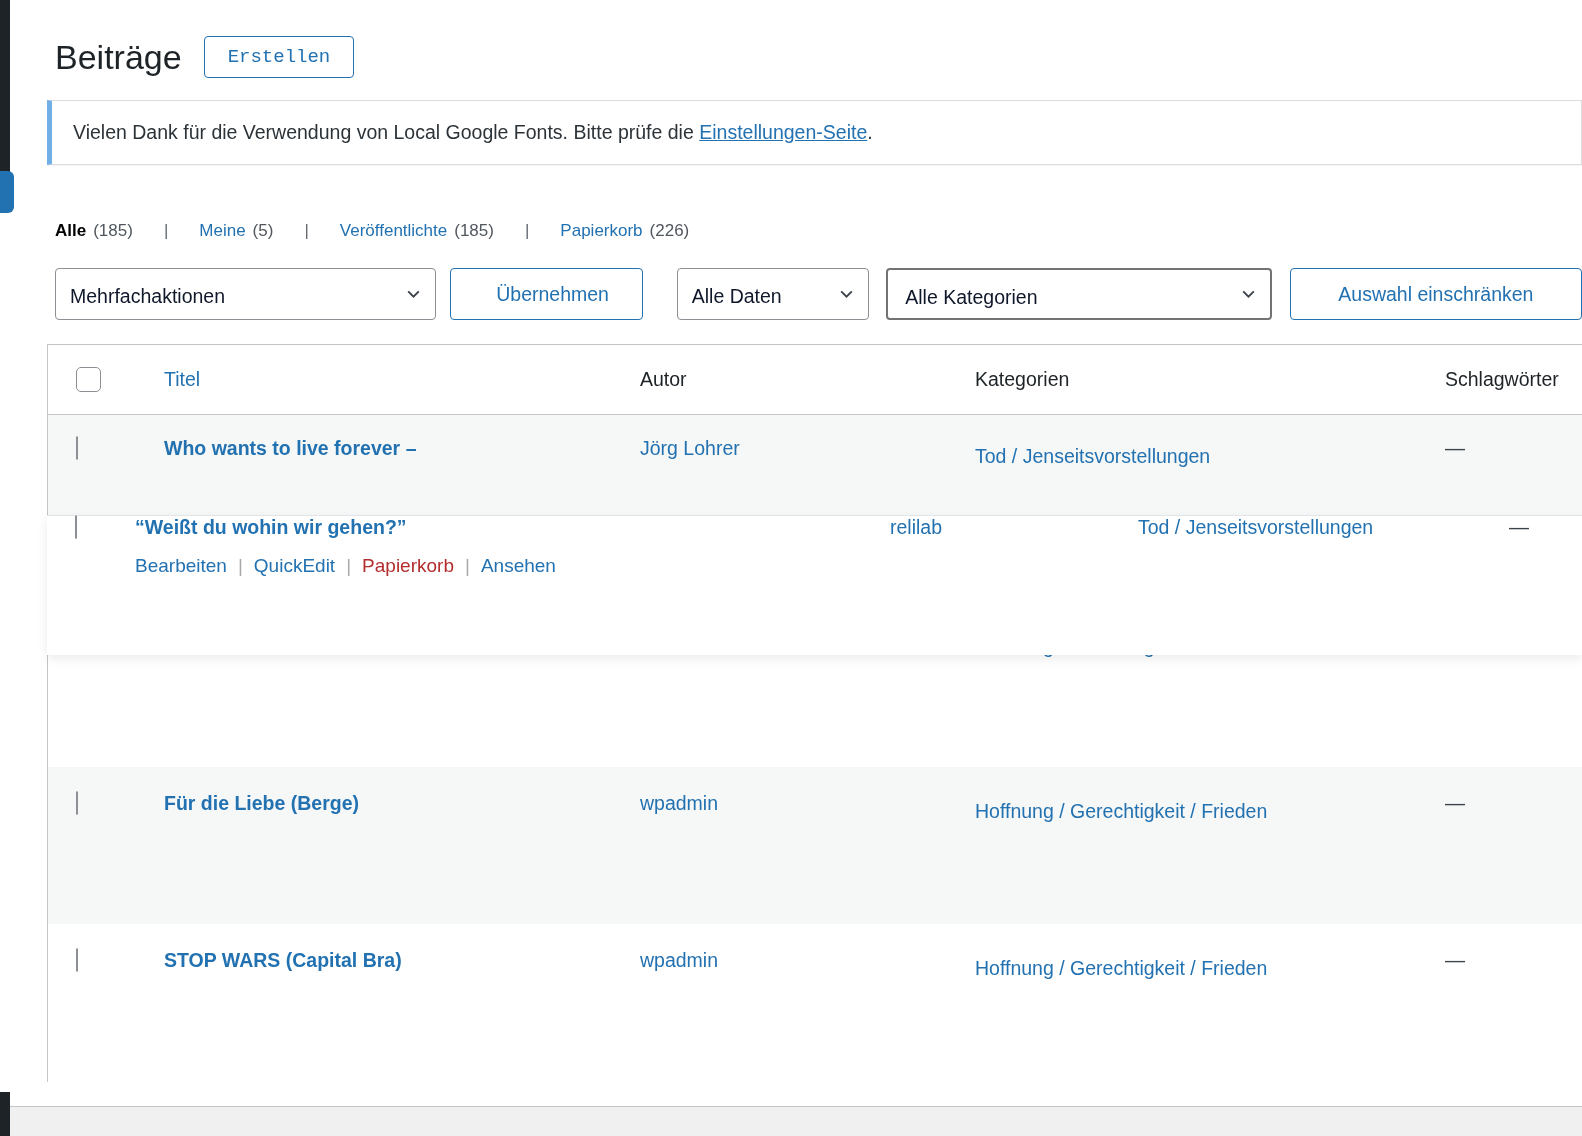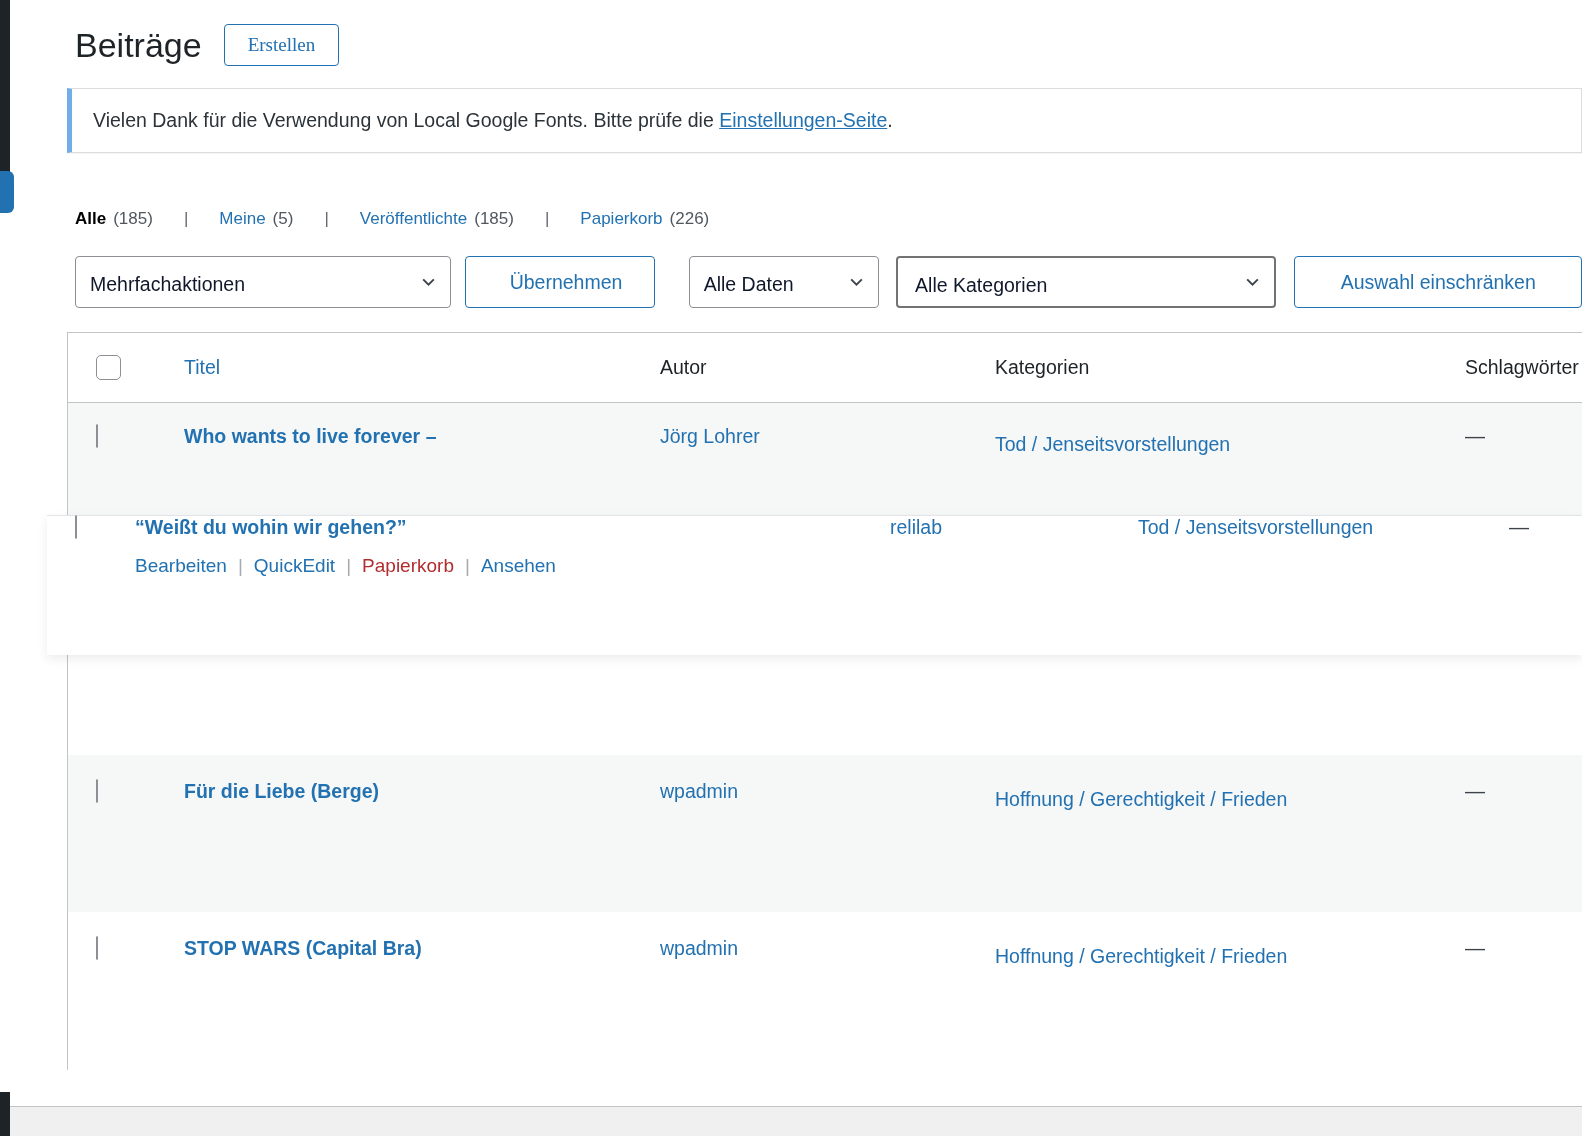--- a/index.html
+++ b/index.html
@@ -9,28 +9,28 @@
     font-family: "Liberation Sans", sans-serif;
     color: #1d2327;
   }
   body { position: relative; }
 
   
   .admin-strip-top    { position:absolute; left:0; top:0;      width:10px; height:182px; background:#1d2327; z-index:20; }
   .admin-strip-blue   { position:absolute; left:0; top:171px;  width:14px; height:42px;  background:#2271b1; border-radius:0 6px 6px 0; z-index:21; }
   .admin-strip-bottom { position:absolute; left:0; top:1092px; width:10px; height:44px;  background:#1d2327; z-index:20; }
 
-  .wrap { position:absolute; left:47px; top:0; right:0;margin-left:20px; }
+  .wrap { position:absolute; left:47px; top:12px; right:0; }
 
   .page-header { margin-left:8px; padding-top:24px; display:flex; align-items:center; gap:22px; }
   .page-title { font-size:34px; font-weight:400; color:#1d2327; }
   .create-btn {
     font-size:19px; color:#2271b1; background:#fff;
     border:1.5px solid #2271b1; border-radius:4px;
-    padding:9px 23px; cursor:pointer; font-family:Liberation Serif, serif;
+    padding:9px 23px; cursor:pointer; font-family:Liberation Mono, monospace;
   }
 
   .notice {
     margin-top:22px; background:#fff;
     border:1px solid #dcdcde; border-left:5px solid #72aee6;
     box-shadow:0 1px 1px rgba(0,0,0,.04);
     padding:20px 21px; font-size:19.5px; color:#2c3338;
   }
   .notice a { color:#2271b1; text-decoration:underline; cursor:pointer; }
 

